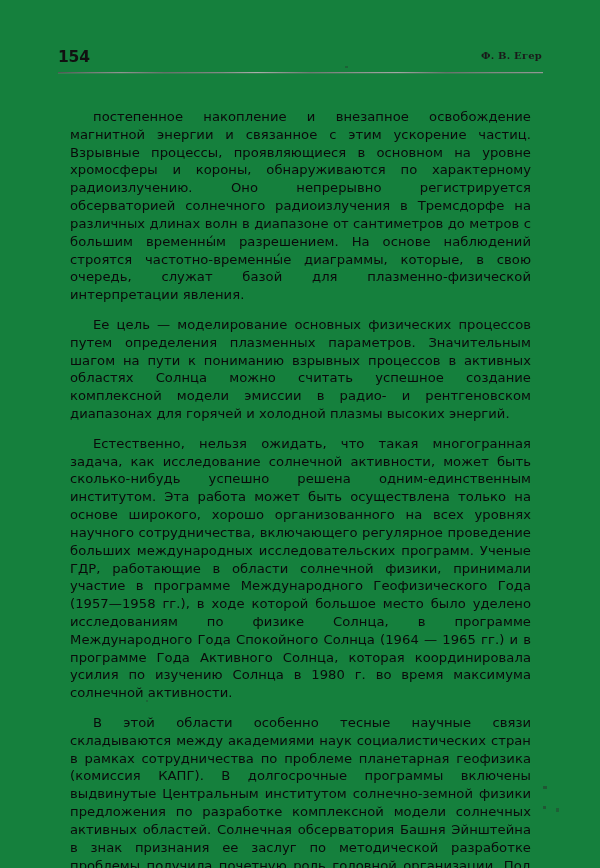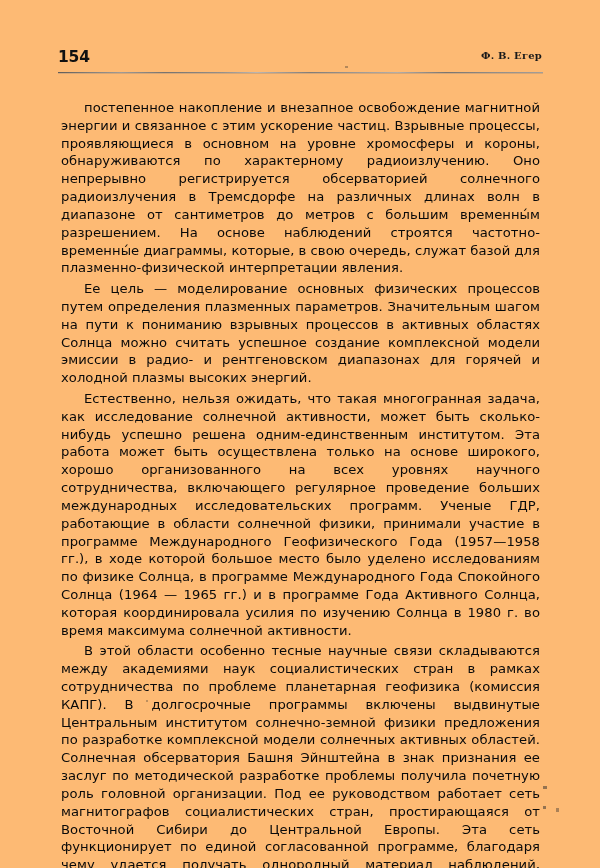--- a/index.html
+++ b/index.html
@@ -13,21 +13,21 @@
     position: relative;
     overflow: hidden;
     font-family: "DejaVu Sans", sans-serif;
     color: #000000;
     -webkit-font-smoothing: none;
   }
 
   .page {
     position: absolute;
     inset: 0;
-    background: #fdba74;
+    background: #15803d;
   }
 
   
   .header {
     position: absolute;
     left: 58px;
     right: 58px;
     top: 48px;
     height: 26px;
   }
@@ -79,21 +79,21 @@
     top: 96px;
     width: 485px;
     font-size: 13.15px;
     line-height: 17.82px;
     text-align: justify;
     text-justify: inter-word;
     color: #0a0a0a;
     letter-spacing: 0.04px;
   }
   .body-text p {
-    margin: 3px;
+    margin: 12px;
     text-indent: 23px;
     white-space: pre-wrap;
   }
 
   
   .speck {
     position: absolute;
     background: #2c2c2c;
     opacity: .5;
     pointer-events: none;

